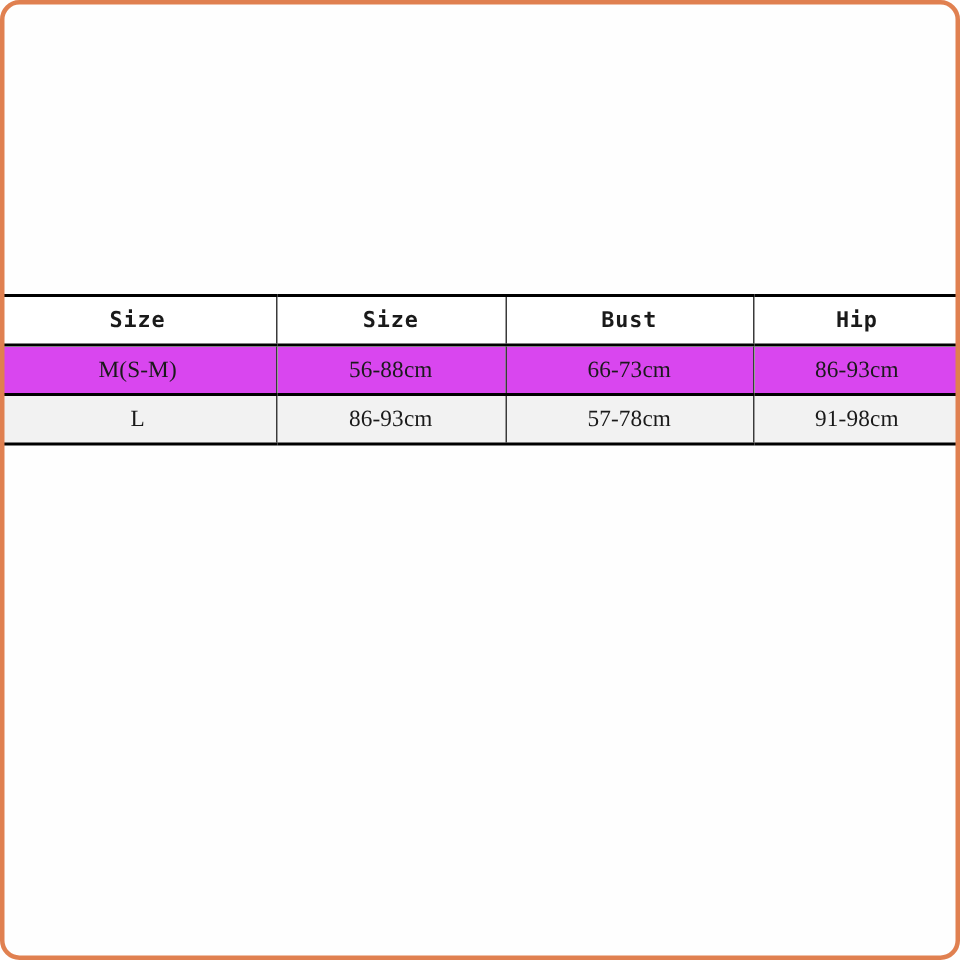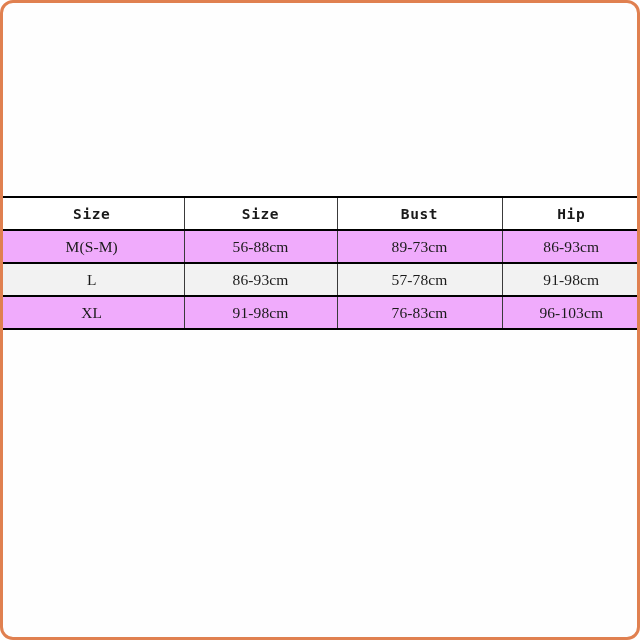--- a/index.html
+++ b/index.html
@@ -74,21 +74,21 @@
     font-size: 14.5px;
     font-weight: 700;
     letter-spacing: 0.6px;
     background: #ffffff;
   }
   table.size-chart td {
     font-family: "Liberation Serif", serif;
     font-size: 15.5px;
     font-weight: 400;
     letter-spacing: 0.1px;
-    background: #f0abfc;
+    background: #d946ef;
   }
   table.size-chart tr.alt td {
     background: #f2f2f2;
   }
   
   table.size-chart th:first-child,
   table.size-chart td:first-child { border-left: none; }
   table.size-chart th:last-child,
   table.size-chart td:last-child  { border-right: none; }
 </style>
@@ -112,32 +112,26 @@
           <th>Size</th>
           <th>Size</th>
           <th>Bust</th>
           <th>Hip</th>
         </tr>
       </thead>
       <tbody>
         <tr class="row">
           <td>M(S-M)</td>
           <td>56-88cm</td>
-          <td>89-73cm</td>
+          <td>66-73cm</td>
           <td>86-93cm</td>
         </tr>
         <tr class="row alt">
           <td>L</td>
           <td>86-93cm</td>
           <td>57-78cm</td>
           <td>91-98cm</td>
         </tr>
-        <tr class="row">
-          <td>XL</td>
-          <td>91-98cm</td>
-          <td>76-83cm</td>
-          <td>96-103cm</td>
-        </tr>
       </tbody>
     </table>
   </div>
 
 </div>
 
 </body></html>

